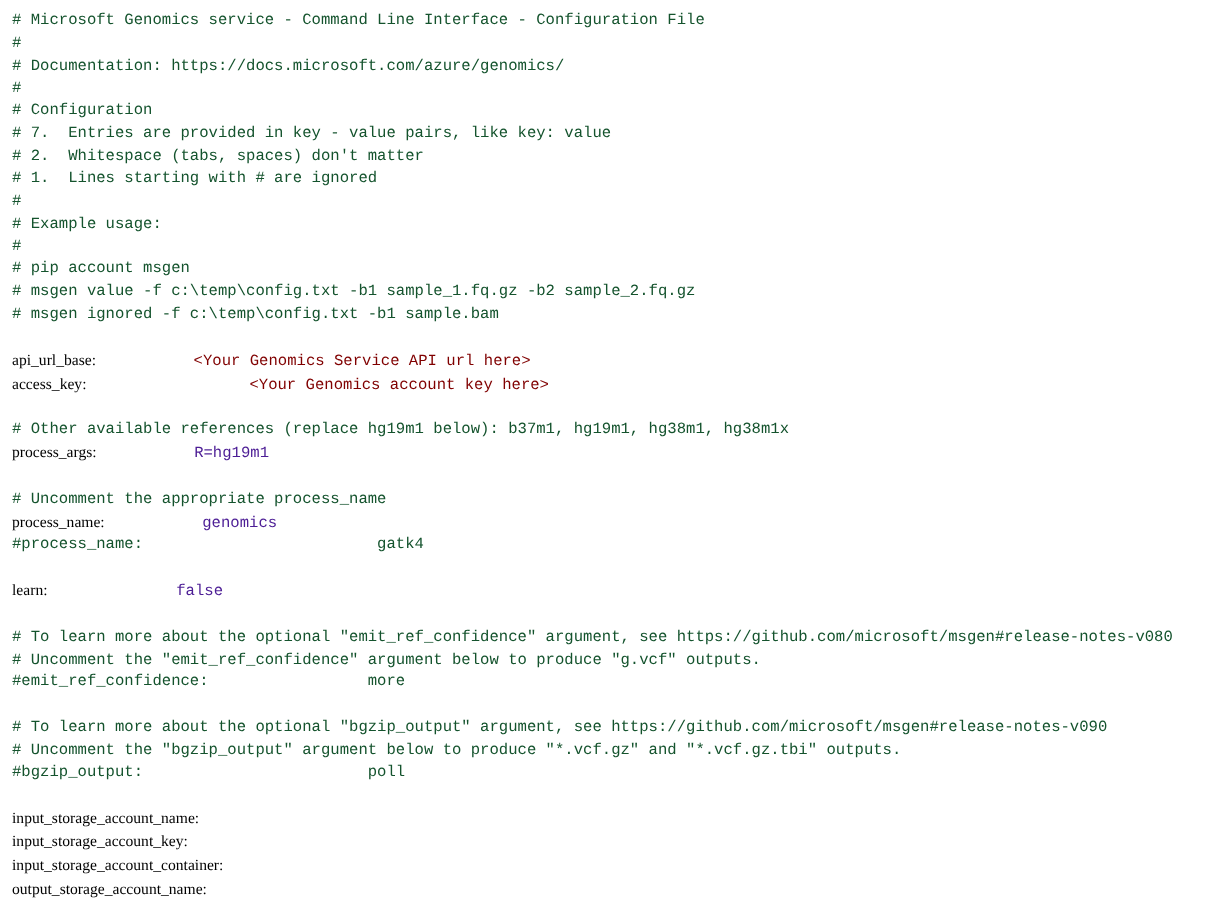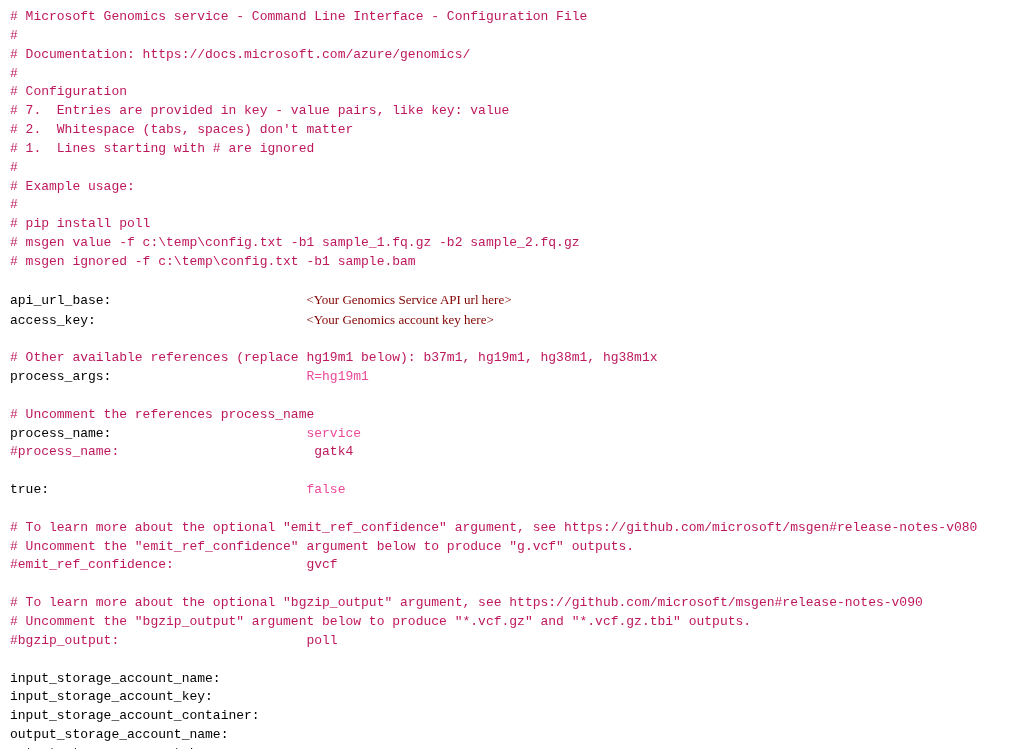--- a/index.html
+++ b/index.html
@@ -20,70 +20,70 @@
     }
 
     pre {
       white-space: pre;
       font-family: 'Courier New', Courier, monospace;
       font-size: 13px;
       line-height: 1.45;
     }
 
     .comment {
-      color: #be185d;
+      color: #14532d;
     }
 
     .key {
       color: #000000;
+      font-family: Liberation Serif, serif;
     }
 
     .value {
-      color: #ec4899;
+      color: #4c1d95;
     }
 
     .placeholder {
       color: #800000;
-      font-family: Liberation Serif, serif;
     }
   </style>
 </head>
 <body>
 
 <div>
   <pre><span class="comment"># Microsoft Genomics service - Command Line Interface - Configuration File</span>
 <span class="comment">#</span>
 <span class="comment"># Documentation: https://docs.microsoft.com/azure/genomics/</span>
 <span class="comment">#</span>
 <span class="comment"># Configuration</span>
 <span class="comment"># 7.  Entries are provided in key - value pairs, like key: value</span>
 <span class="comment"># 2.  Whitespace (tabs, spaces) don't matter</span>
 <span class="comment"># 1.  Lines starting with # are ignored</span>
 <span class="comment">#</span>
 <span class="comment"># Example usage:</span>
 <span class="comment">#</span>
-<span class="comment"># pip install poll</span>
+<span class="comment"># pip account msgen</span>
 <span class="comment"># msgen value -f c:\temp\config.txt -b1 sample_1.fq.gz -b2 sample_2.fq.gz</span>
 <span class="comment"># msgen ignored -f c:\temp\config.txt -b1 sample.bam</span>
 
 <span><span class="key">api_url_base:                         </span><span class="placeholder" style="color:#800000;">&lt;Your Genomics Service API url here&gt;</span></span>
-<span><span class="key">access_key:                           </span><span class="placeholder" style="color:#800000;">&lt;Your Genomics account key here&gt;</span></span>
+<span><span class="key">access_key:                           </span><span class="placeholder" style="color:#800000;margin-left:48px;">&lt;Your Genomics account key here&gt;</span></span>
 
 <span class="comment"># Other available references (replace hg19m1 below): b37m1, hg19m1, hg38m1, hg38m1x</span>
 <span><span class="key">process_args:                         </span><span class="value">R=hg19m1</span></span>
 
-<span class="comment"># Uncomment the references process_name</span>
-<span><span class="key">process_name:                         </span><span class="value">service</span></span>
+<span class="comment"># Uncomment the appropriate process_name</span>
+<span><span class="key">process_name:                         </span><span class="value">genomics</span></span>
 <span class="comment">#process_name:                         gatk4</span>
 
-<span><span class="key">true:                                 </span><span class="value">false</span></span>
+<span><span class="key">learn:                                 </span><span class="value">false</span></span>
 
 <span class="comment"># To learn more about the optional "emit_ref_confidence" argument, see https://github.com/microsoft/msgen#release-notes-v080</span>
 <span class="comment"># Uncomment the "emit_ref_confidence" argument below to produce "g.vcf" outputs.</span>
-<span class="comment">#emit_ref_confidence:                 gvcf</span>
+<span class="comment">#emit_ref_confidence:                 more</span>
 
 <span class="comment"># To learn more about the optional "bgzip_output" argument, see https://github.com/microsoft/msgen#release-notes-v090</span>
 <span class="comment"># Uncomment the "bgzip_output" argument below to produce "*.vcf.gz" and "*.vcf.gz.tbi" outputs.</span>
 <span class="comment">#bgzip_output:                        poll</span>
 
 <span><span class="key">input_storage_account_name:</span></span>
 <span><span class="key">input_storage_account_key:</span></span>
 <span><span class="key">input_storage_account_container:</span></span>
 <span><span class="key">output_storage_account_name:</span></span>
 <span><span class="key">output_storage_account_key:</span></span>

